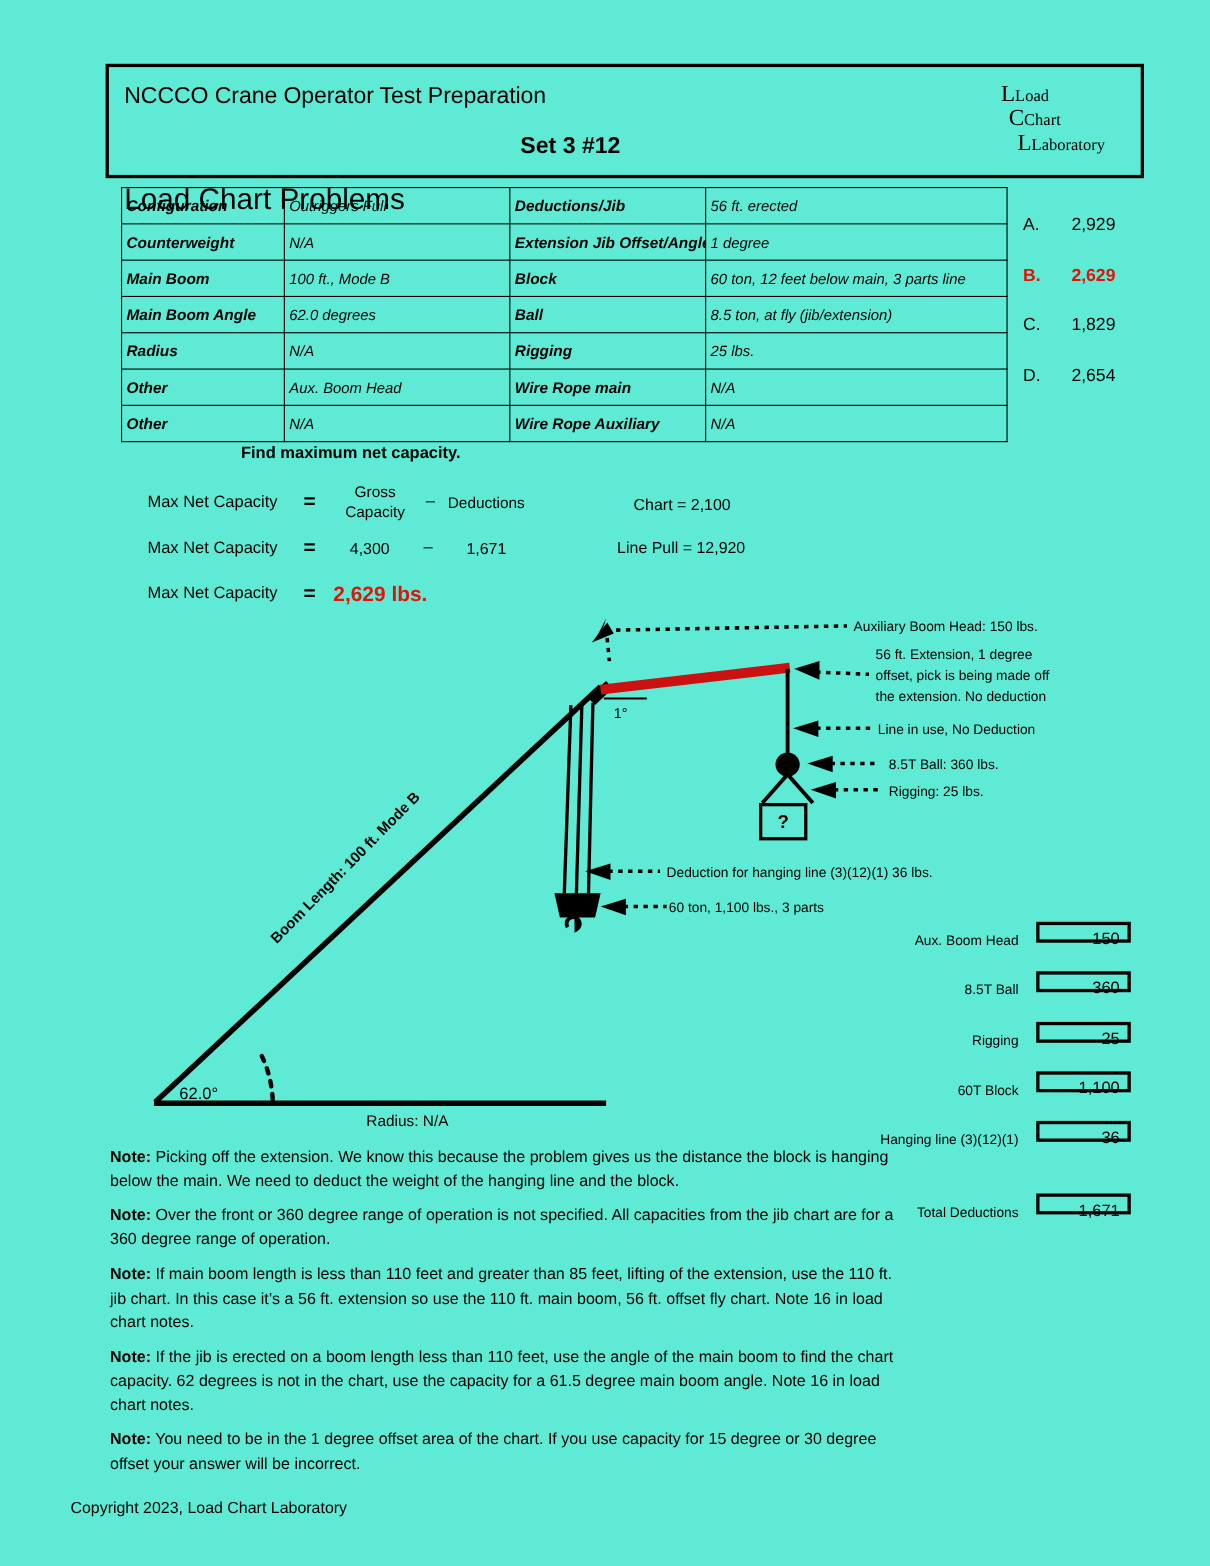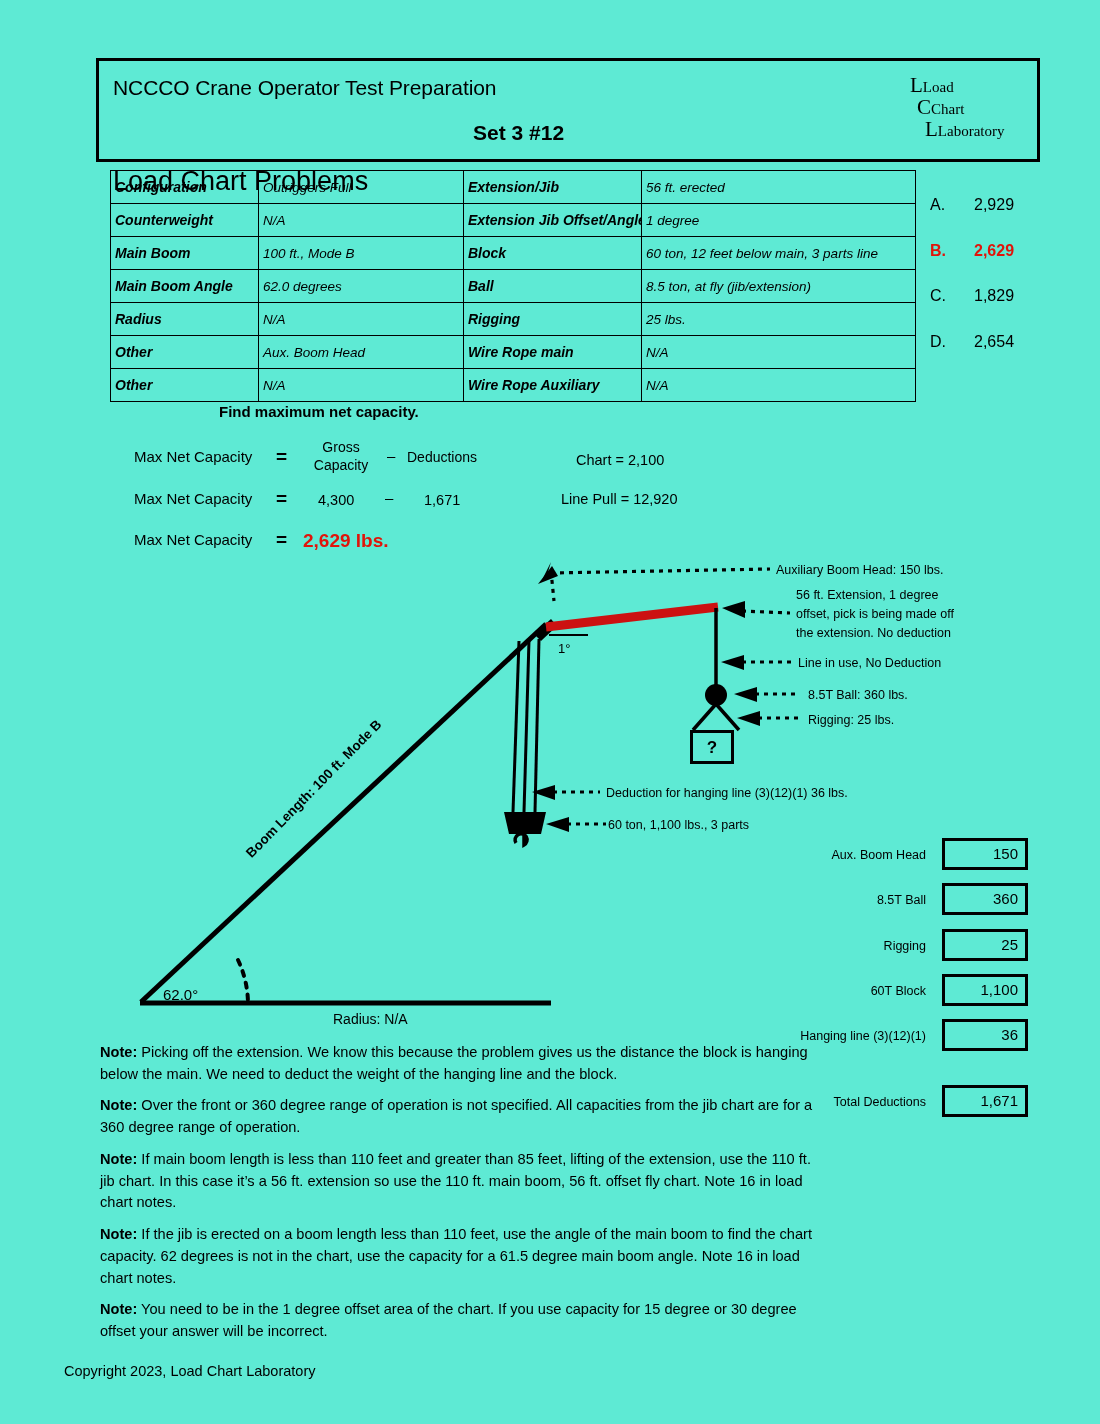--- a/index.html
+++ b/index.html
@@ -199,21 +199,21 @@
     top: 10px;
     font-size: 12.5px;
     white-space: nowrap;
     text-align: right;
   }
   .ded-row .dv {
     position: absolute;
     left: 122px;
     top: 0;
     width: 86px;
-    height: 32px;
+    height: 19px;
     border: 3.5px solid #000;
     box-sizing: border-box;
     font-size: 15px;
     text-align: right;
     padding: 0 7px;
     line-height: 26px;
   }
   .ded-total { margin-top: 21px; }
 
   
@@ -257,21 +257,21 @@
     <colgroup>
       <col class="col-k1">
         <col class="col-v1">
         <col class="col-k2">
         <col class="col-v2">
     </colgroup>
     <tbody>
       <tr>
         <td class="k">Configuration</td>
         <td>Outriggers Full</td>
-        <td class="k">Extension/Jib</td>
+        <td class="k">Deductions/Jib</td>
         <td>56 ft. erected</td>
       </tr>
       <tr>
         <td class="k">Counterweight</td>
         <td>N/A</td>
         <td class="k">Extension Jib Offset/Angle</td>
         <td>1 degree</td>
       </tr>
       <tr>
         <td class="k">Main Boom</td>

